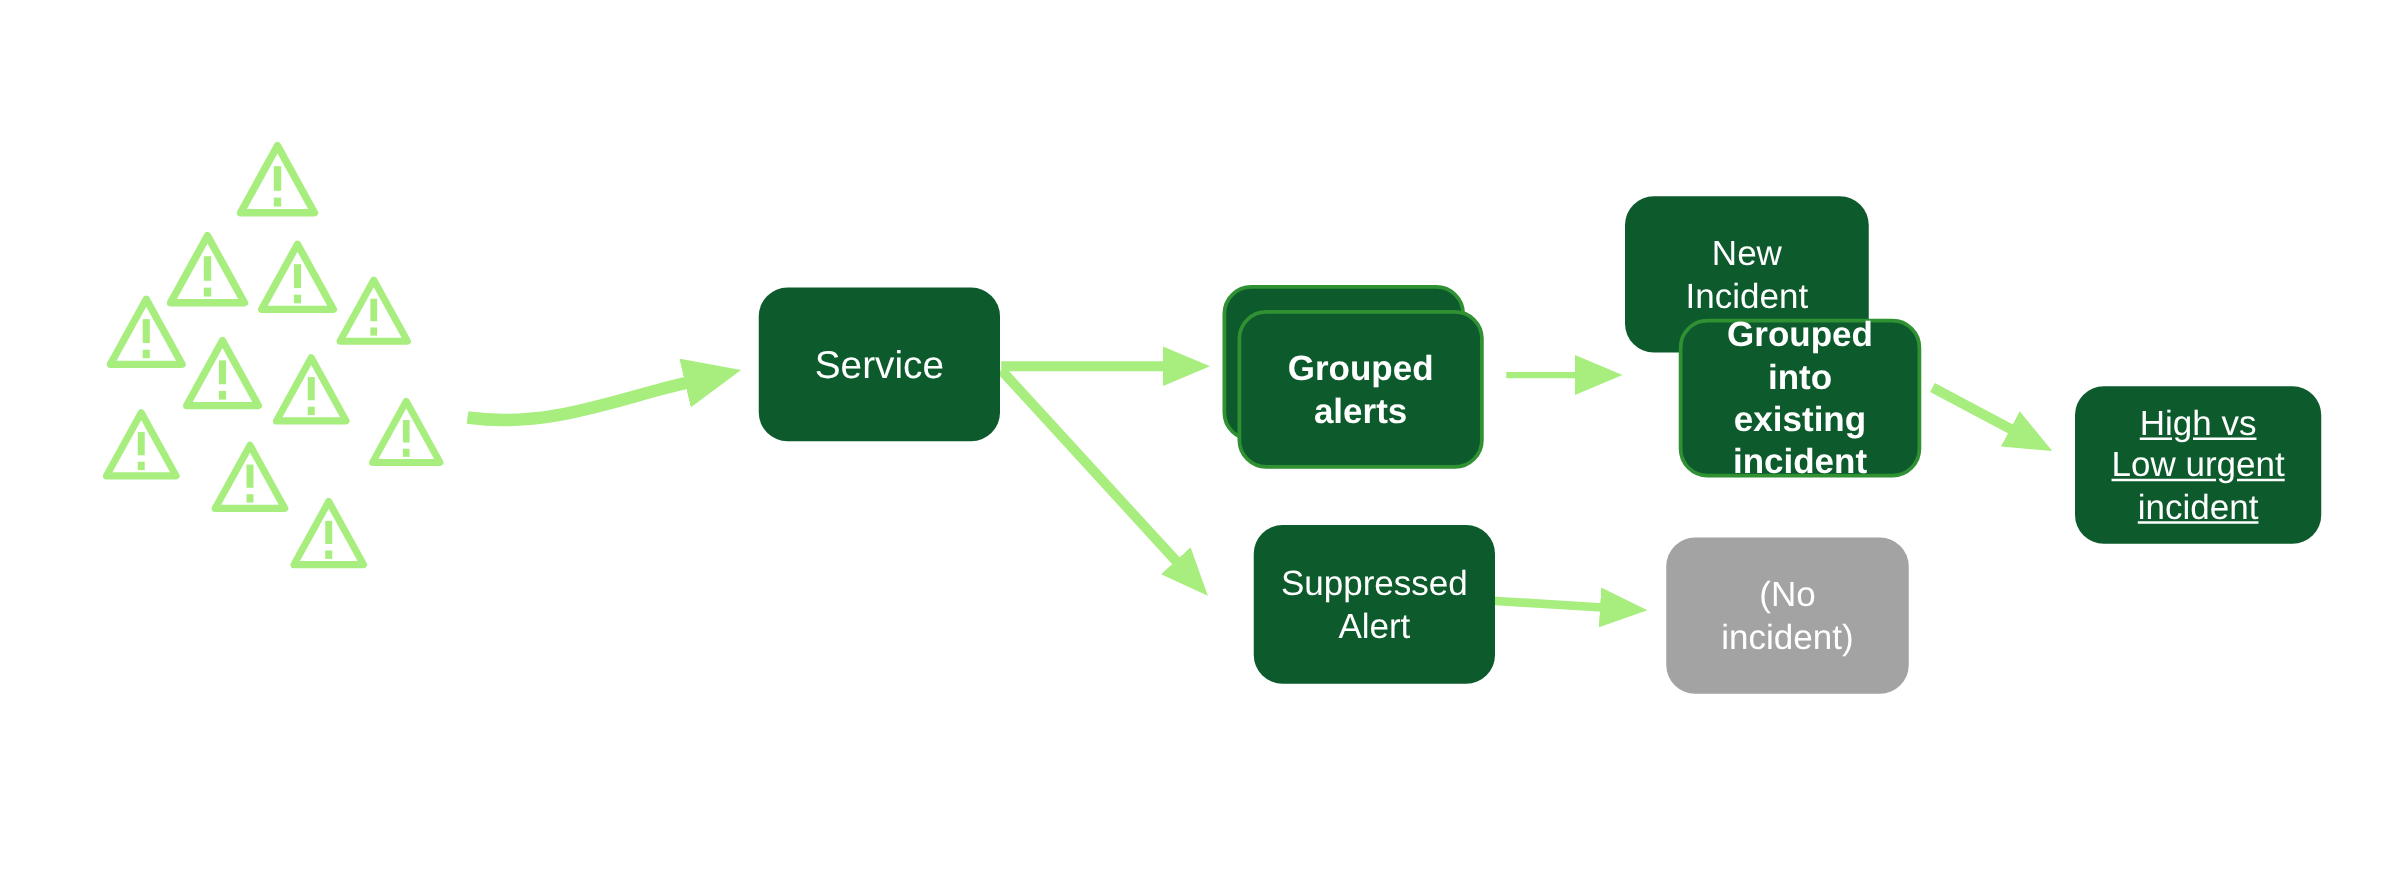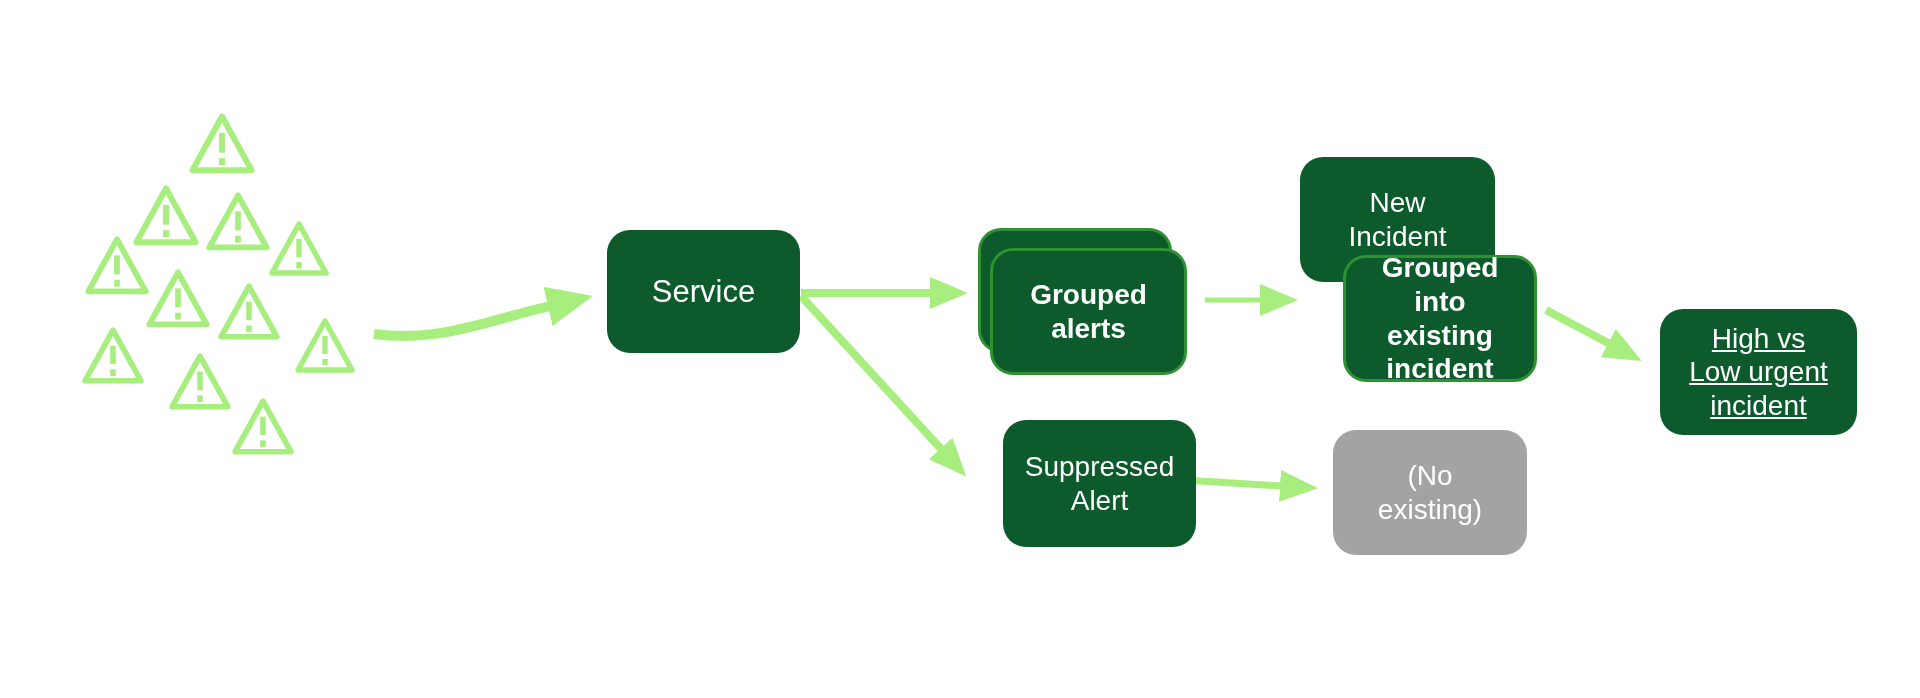--- a/index.html
+++ b/index.html
@@ -152,16 +152,16 @@
 incident</span>
   </div>
 
   <div class="node" style="left:977px;top:420px;width:193px;height:127px;margin-left:26px;">
     <span>Suppressed
 Alert</span>
   </div>
 
   <div class="node gray" style="left:1333px;top:430px;width:194px;height:125px;">
     <span>(No
-existing)</span>
+incident)</span>
   </div>
 
 </div>
 
 </body></html>

